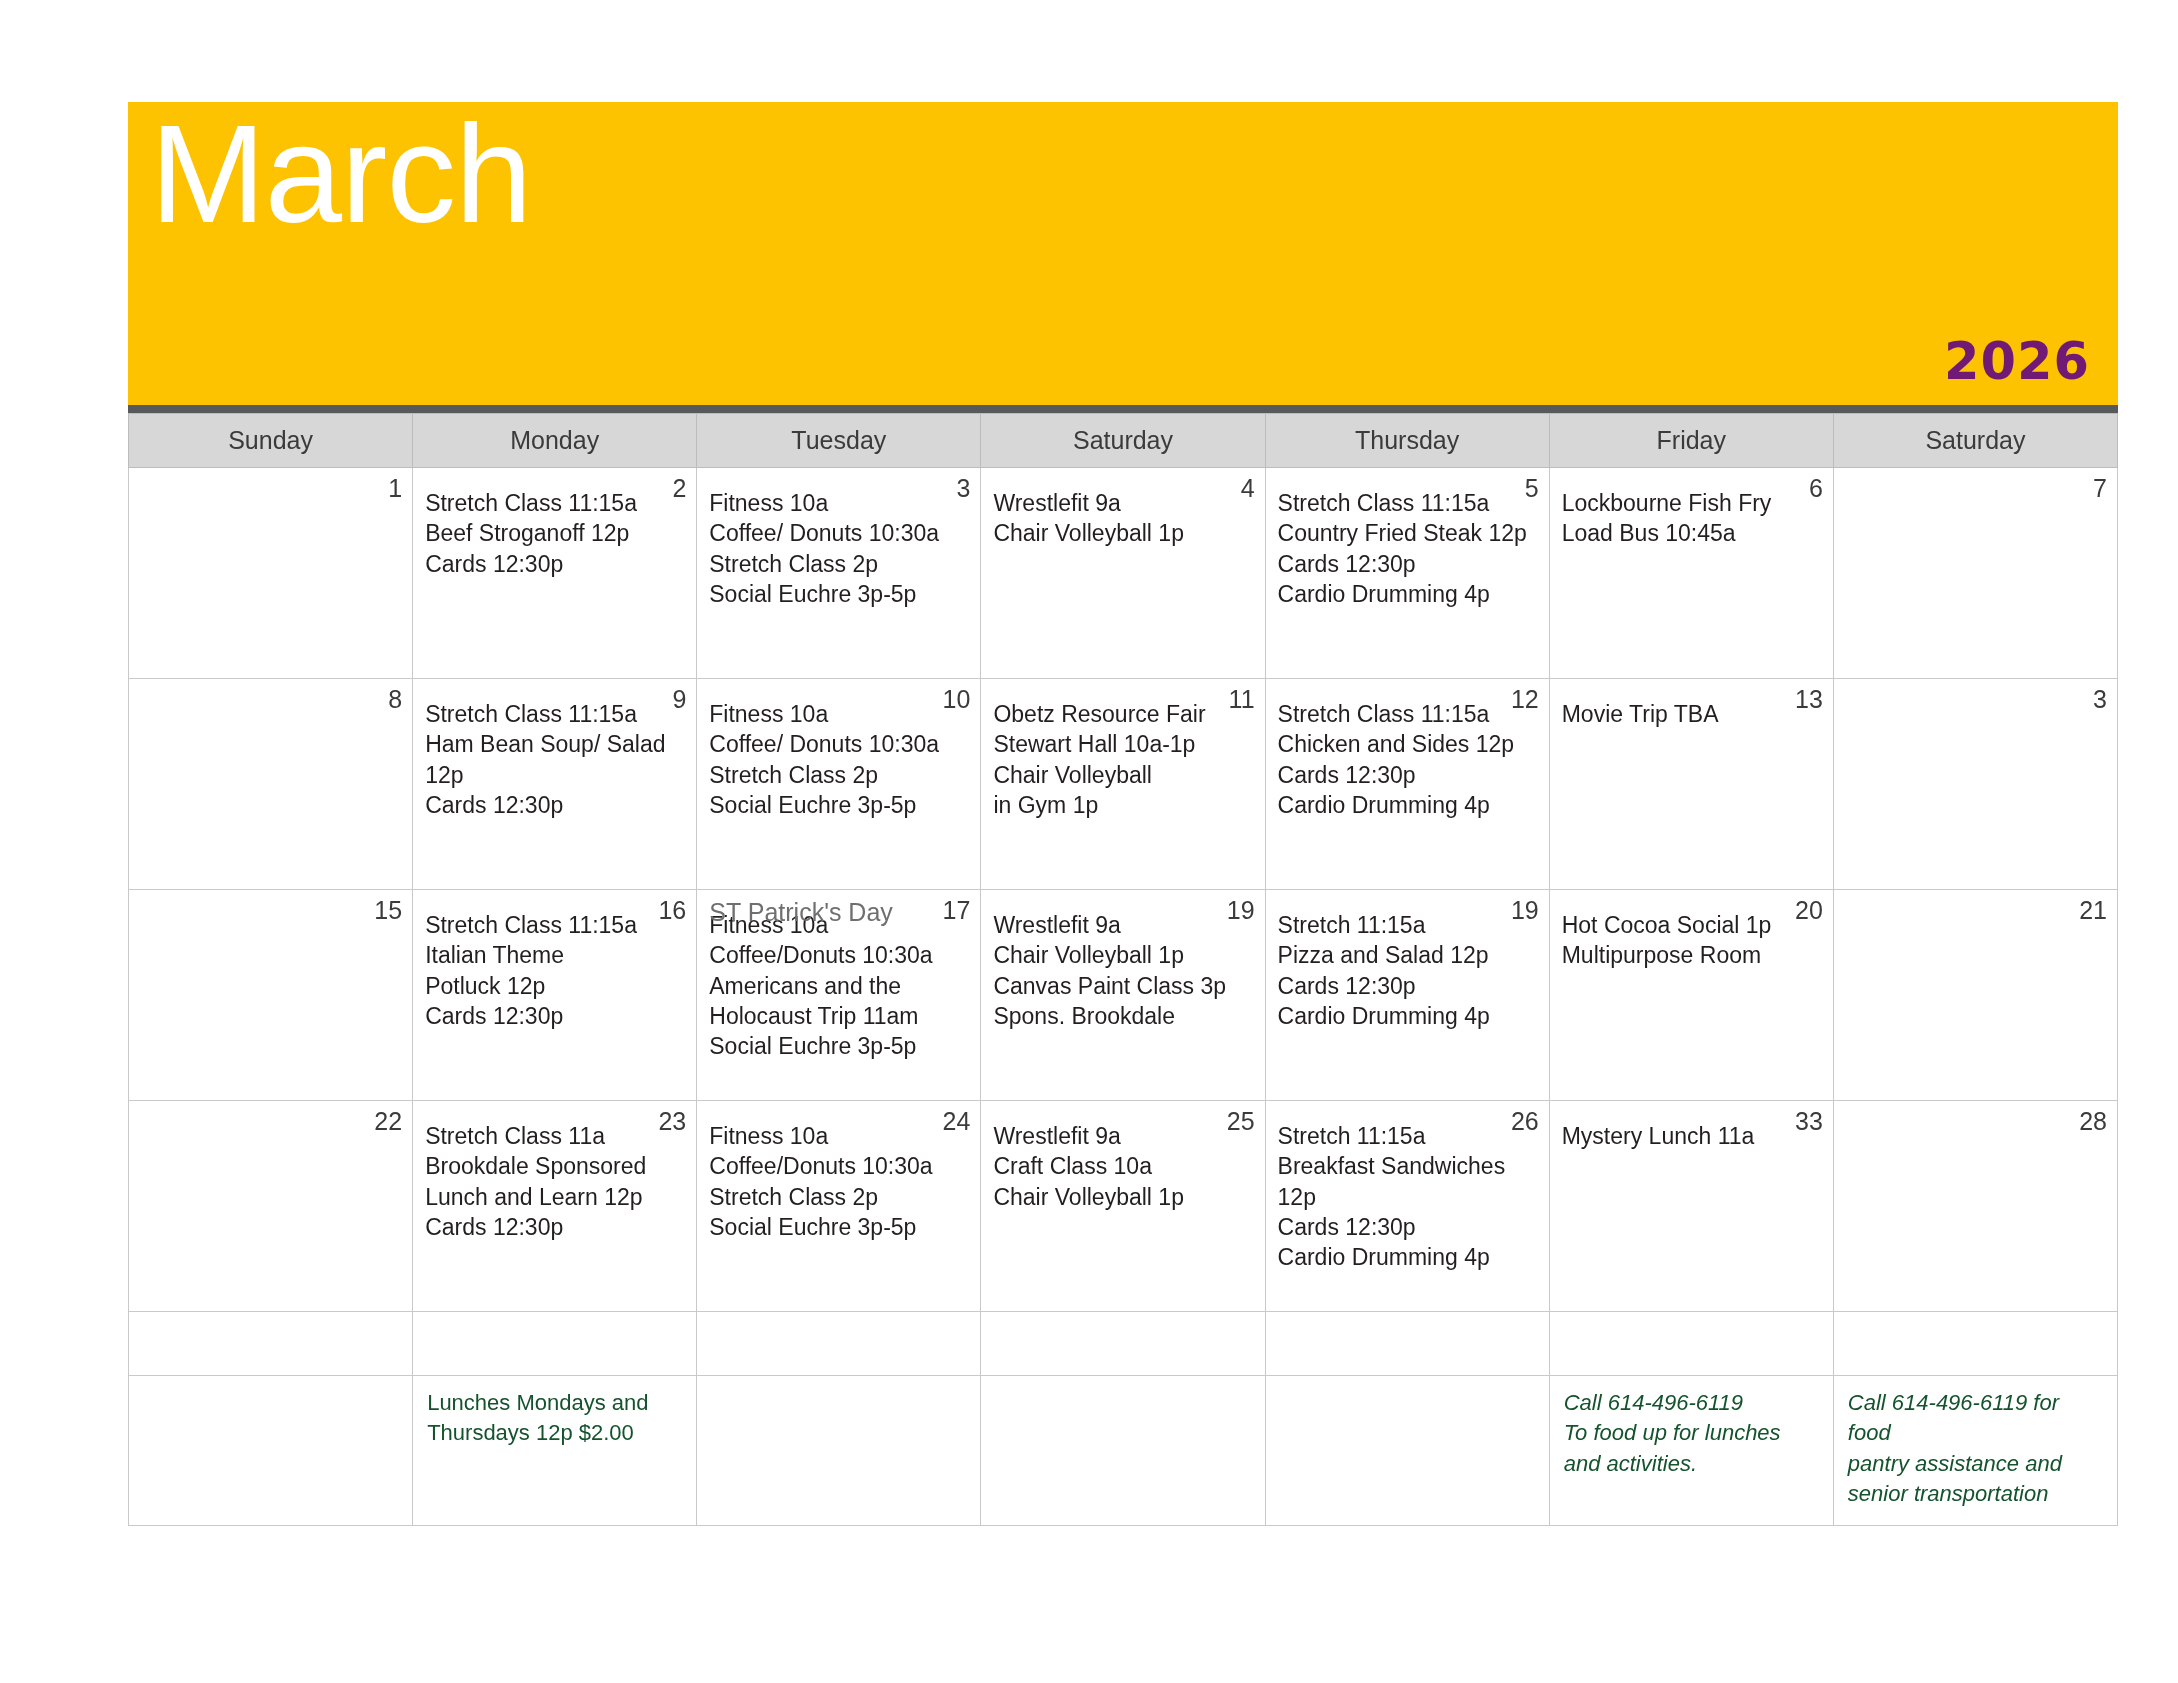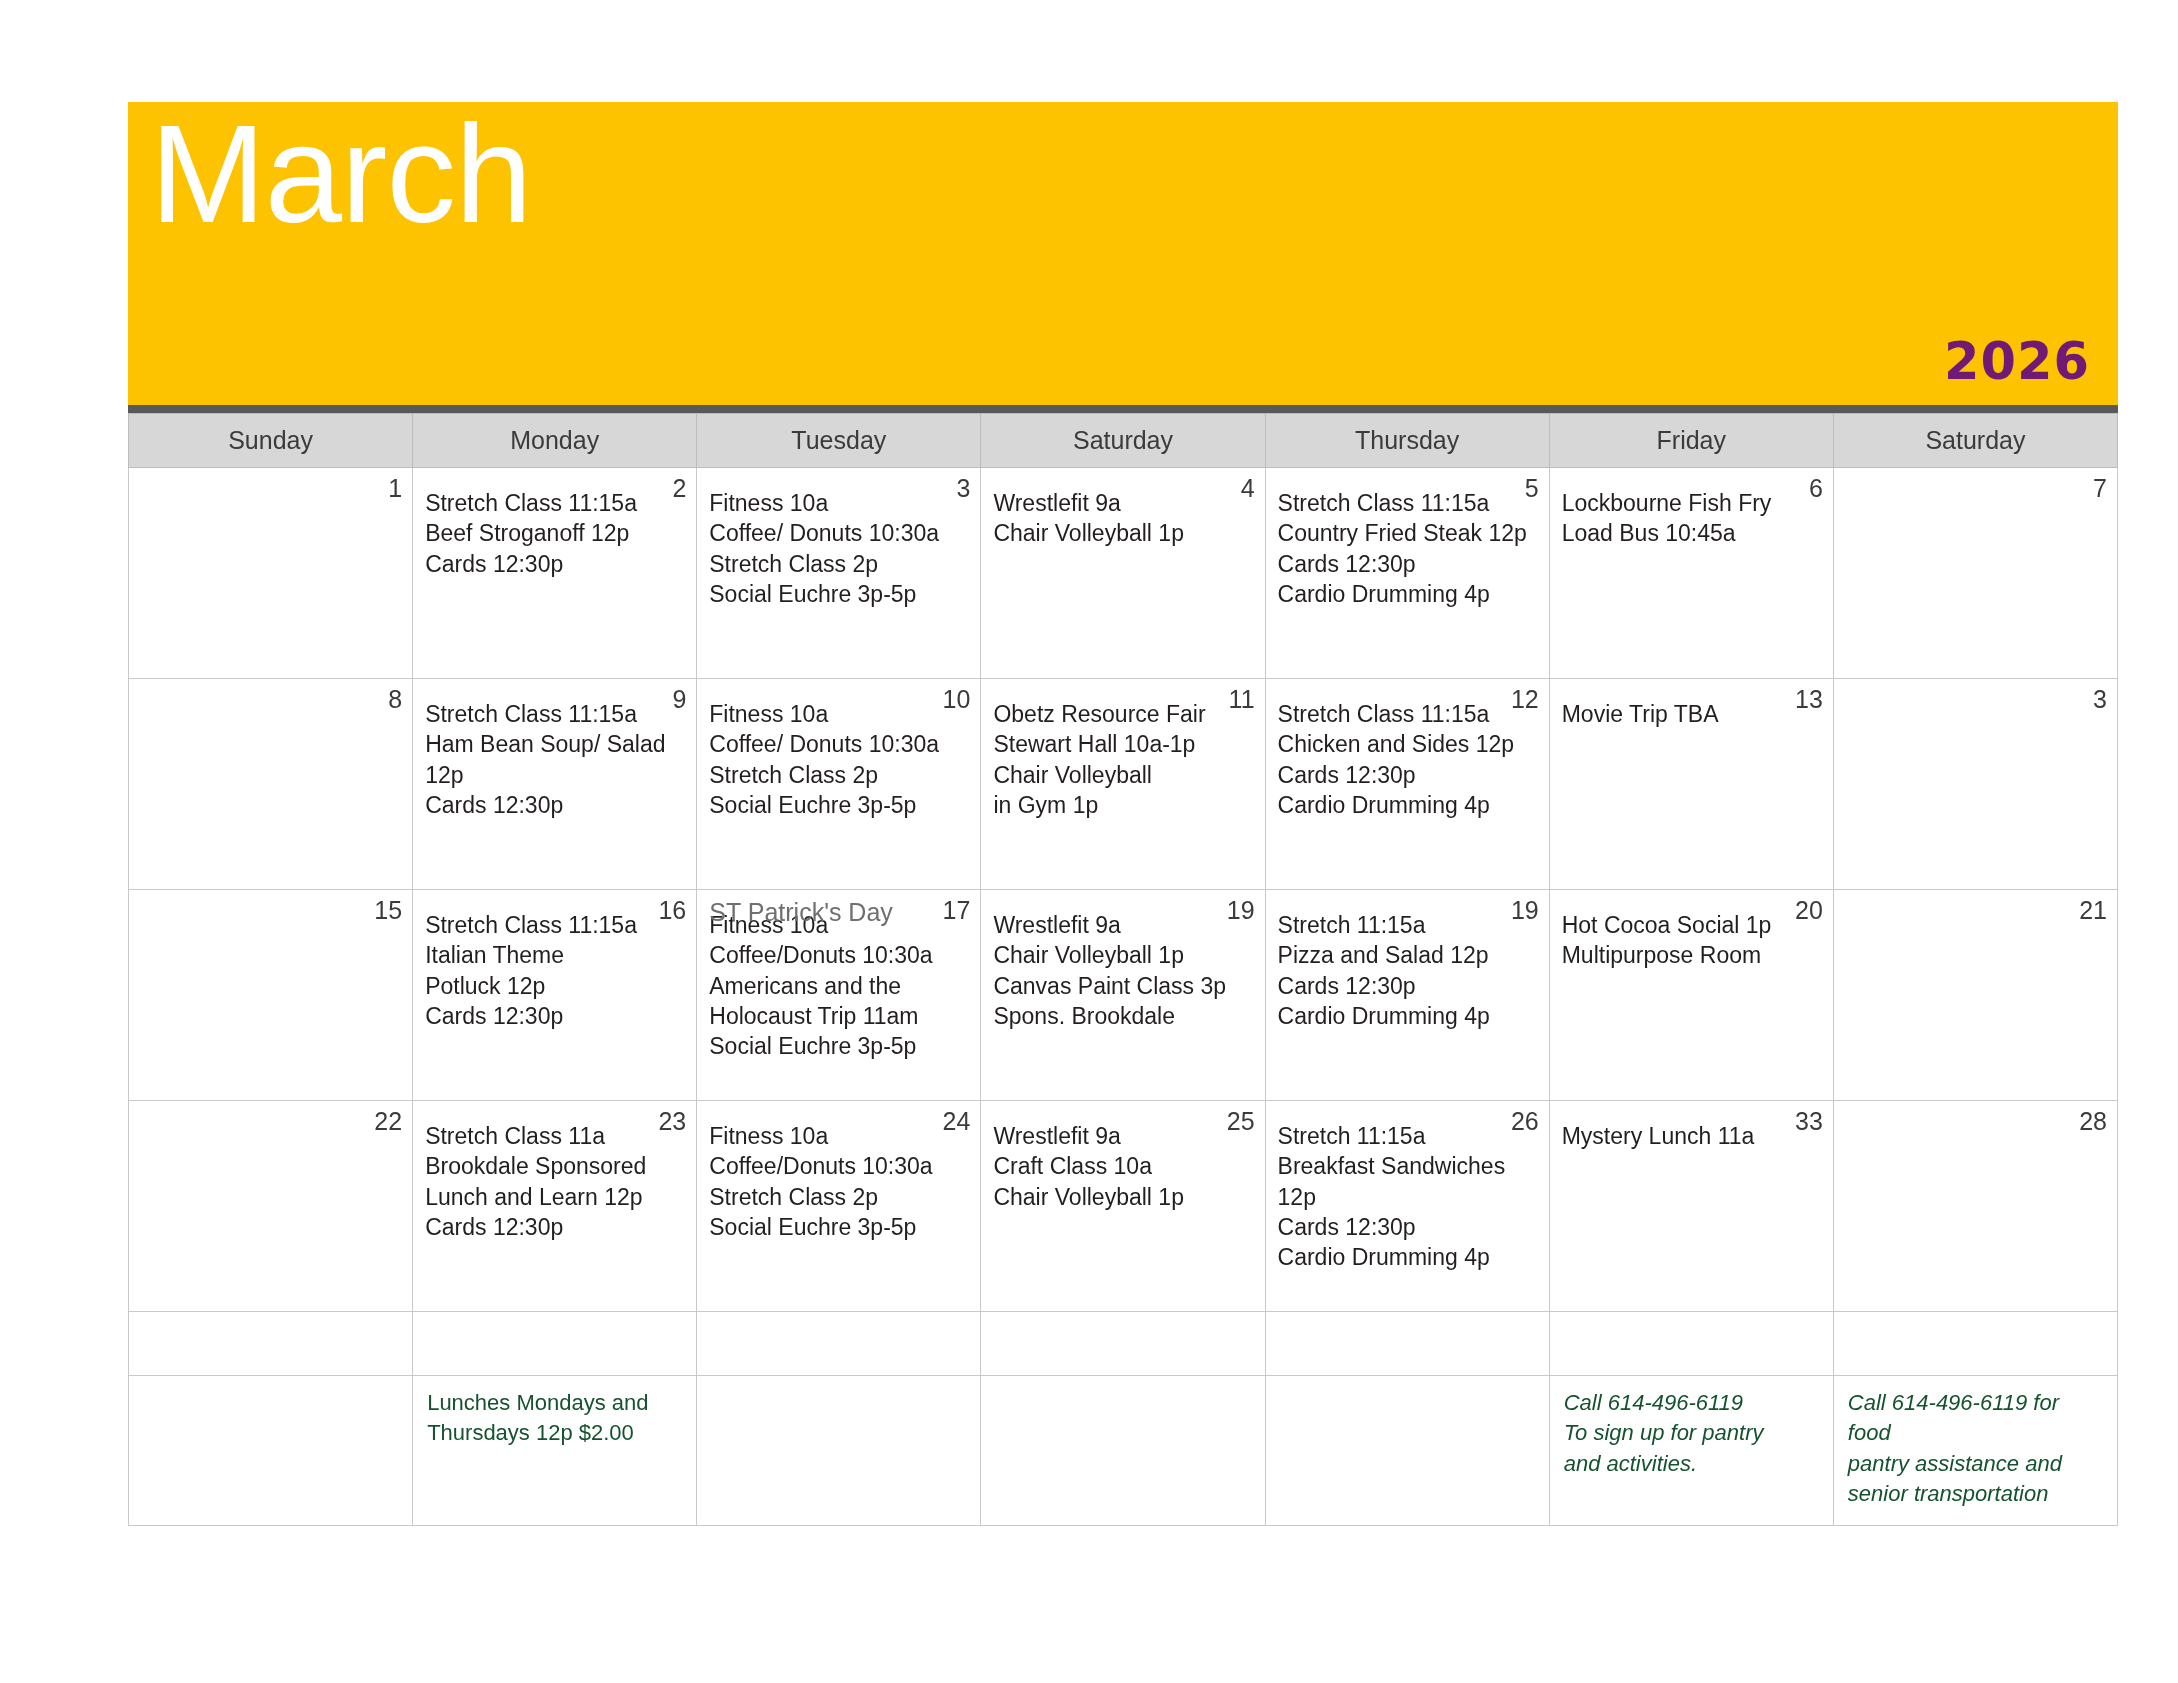--- a/index.html
+++ b/index.html
@@ -397,21 +397,21 @@
           </td>
           <td>
             <div class="notes"></div>
           </td>
           <td>
             <div class="notes"></div>
           </td>
           <td>
             <div class="notes italic">
               <span class="ln">Call 614-496-6119</span>
-              <span class="ln">To sign up for pantry</span>
+              <span class="ln">To food up for lunches</span>
               <span class="ln">and activities.</span>
             </div>
           </td>
           <td>
             <div class="notes italic">
               <span class="ln">Call 614-496-6119 for food</span>
               <span class="ln">pantry assistance and</span>
               <span class="ln">senior transportation</span>
             </div>
           </td>

